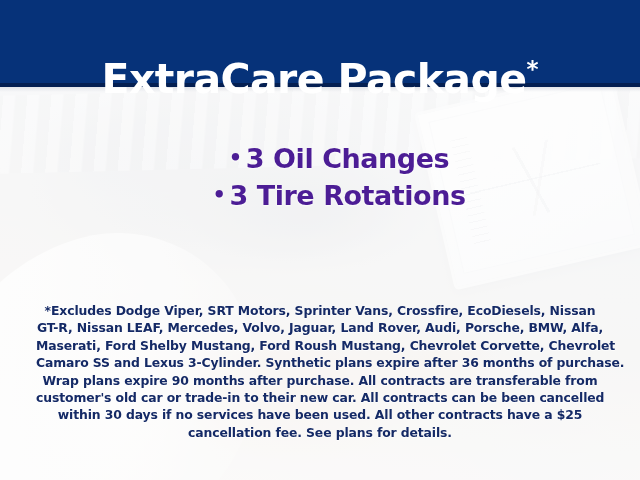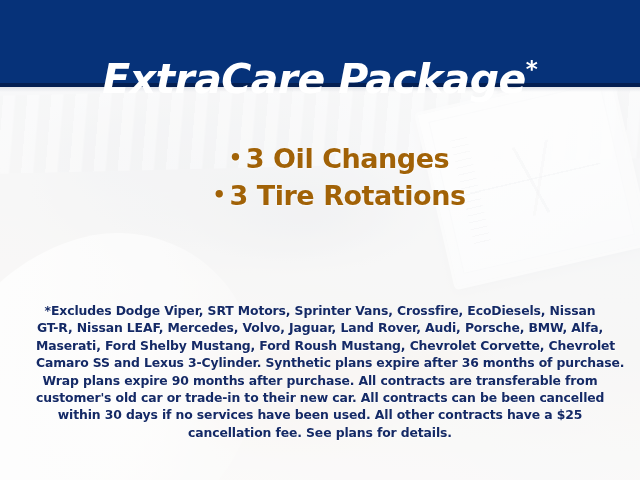--- a/index.html
+++ b/index.html
@@ -147,38 +147,37 @@
     width: 640px;
     z-index: 6;
     text-align: center;
     color: #ffffff;
     font-family: "DejaVu Sans", sans-serif;
     font-size: 41px;
     font-weight: bold;
     letter-spacing: -0.6px;
     line-height: 52px;
     white-space: nowrap;
-    font-style: italic;
   }
   .title .star {
     font-size: 23px;
     vertical-align: 16px;
     letter-spacing: 0;
   }
 
   
   .bullets {
     position: absolute;
     left: 0; top: 140px;
     width: 640px;
     z-index: 4;
     text-align: center;
   }
   .bullet-line {
-    color: #a16207;
+    color: #4c1d95;
     font-family: "DejaVu Sans", sans-serif;
     font-size: 27px;
     font-weight: bold;
     letter-spacing: -0.45px;
     line-height: 36px;
     white-space: nowrap;
     text-shadow: 0 1px 2px rgba(255,255,255,0.85);
     margin-left: 38px;
   }
   .bullet-line .dot {

